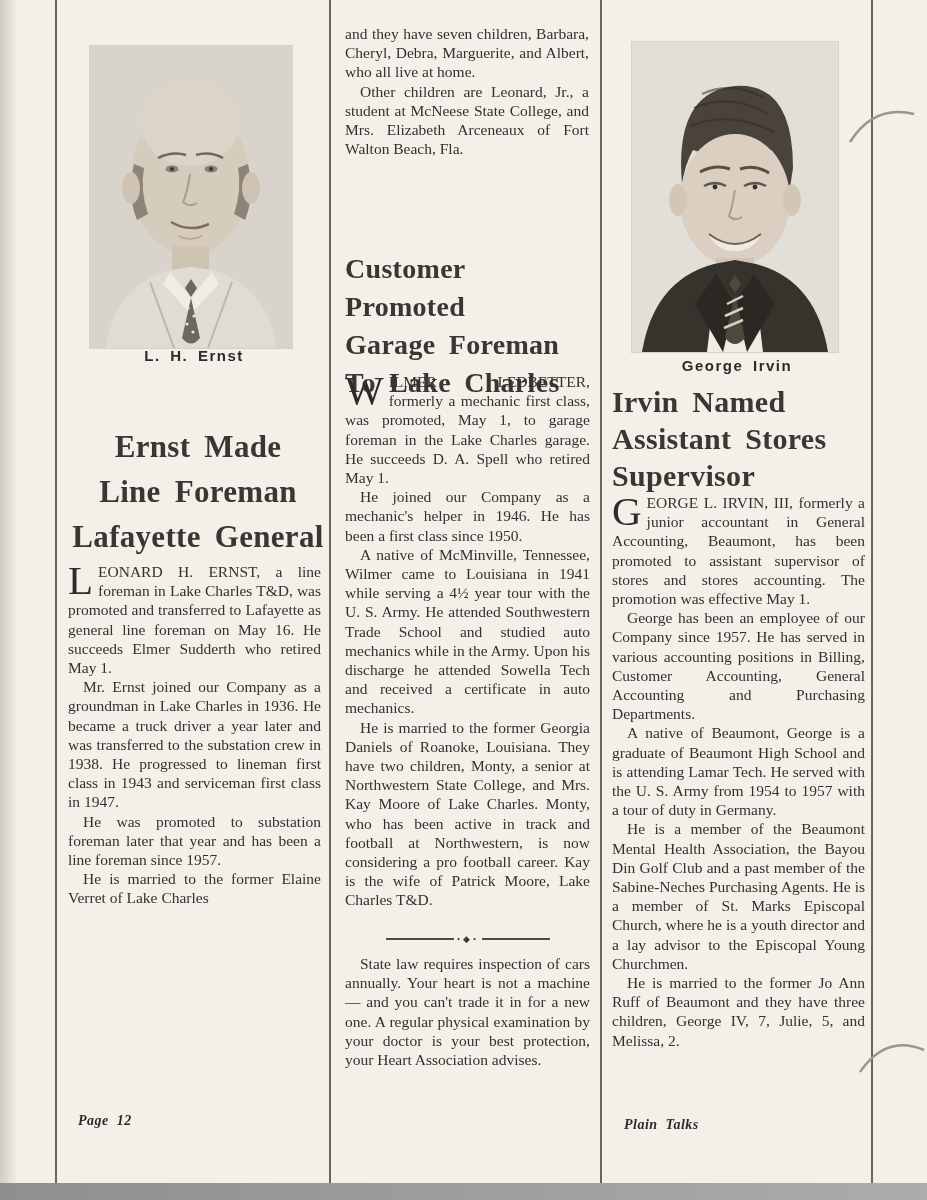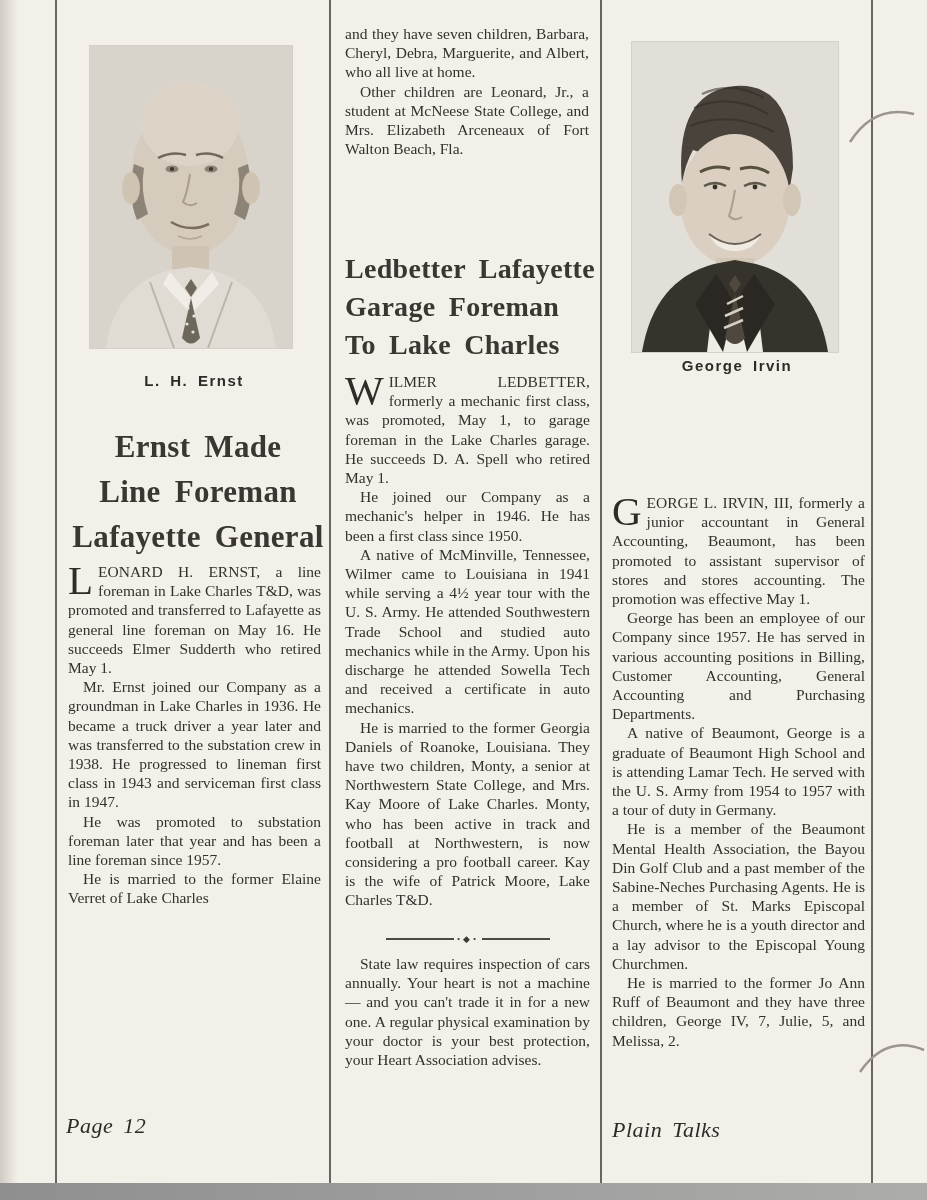--- a/index.html
+++ b/index.html
@@ -23,21 +23,21 @@
   .photo { position:absolute; box-shadow:0 0 0 1px rgba(120,115,105,.25); }
   .photo svg { display:block; }
   .ph1 { left:90px; top:46px; width:202px; height:302px; }
   .ph2 { left:632px; top:42px; width:206px; height:310px; }
 
   .caption {
     position:absolute; text-align:center;
     font-family:"Liberation Sans", sans-serif; font-weight:bold;
     font-size:15px; letter-spacing:1.5px; word-spacing:4px; color:#2c2b28;
   }
-  .cap1 { left:68px; top:372px; width:252px; }
+  .cap1 { left:68px; top:347px; width:252px; }
   .cap2 { left:612px; top:357px; width:250px; }
 
   .headline {
     position:absolute; font-weight:bold; color:#3a3733;
     letter-spacing:.3px; word-spacing:6px;
   }
   .hl-ernst   { left:68px;  top:424px; width:260px; font-size:31px; line-height:45px;text-align:center; }
   .hl-led     { left:345px; top:250px; width:252px; font-size:28px; line-height:38px; }
   .hl-irvin   { left:612px; top:383px; width:258px; font-size:30px; line-height:37px; }
 
@@ -57,22 +57,22 @@
   }
 
   .divider {
     position:absolute; left:386px; top:934px; width:164px;
     display:flex; align-items:center; justify-content:center;
   }
   .div-line { flex:1; height:2px; background:#4c4a46; }
   .div-orn  { font-size:9px; letter-spacing:3px; padding:0 3px; color:#3c3a36; white-space:nowrap; }
 
   .footer-item {
-    position:absolute; font-weight:normal; font-style:italic;
-    font-size:22px; color:#2d2b28; letter-spacing:.5px; word-spacing:4px;
+    position:absolute; font-weight:bold; font-style:italic;
+    font-size:14px; color:#2d2b28; letter-spacing:.5px; word-spacing:4px;margin-left:12px;
   }
   .f-left  { left:66px;  top:1113px; }
   .f-right { left:612px; top:1117px; width:250px; }
 
   .curl { position:absolute; }
 </style>
 </head>
 <body>
 
 <div class="page">
@@ -130,21 +130,21 @@
     <p class="indent">He was promoted to substation foreman later that year and has been a line foreman since 1957.</p>
     <p class="indent">He is married to the former Elaine Verret of Lake Charles</p>
   </div>
 
   <div class="body-block bb-cont">
     <p>and they have seven children, Barbara, Cheryl, Debra, Marguerite, and Albert, who all live at home.</p>
     <p class="indent">Other children are Leonard, Jr., a student at McNeese State College, and Mrs. Elizabeth Arceneaux of Fort Walton Beach, Fla.</p>
   </div>
 
   <div class="headline hl-led">
-    <div>Ledbetter Lafayette</div>
+    <div>Customer Promoted</div>
     <div>Garage Foreman</div>
     <div>To Lake Charles</div>
   </div>
 
   <div class="body-block bb-led">
     <p><span class="dropcap">W</span><span>ILMER LEDBETTER, formerly a mechanic first class, was promoted, May 1, to garage foreman in the Lake Charles garage. He succeeds D. A. Spell who retired May 1.</span></p>
     <p class="indent">He joined our Company as a mechanic's helper in 1946. He has been a first class since 1950.</p>
     <p class="indent">A native of McMinville, Tennessee, Wilmer came to Louisiana in 1941 while serving a 4½ year tour with the U. S. Army. He attended Southwestern Trade School and studied auto mechanics while in the Army. Upon his discharge he attended Sowella Tech and received a certificate in auto mechanics.</p>
     <p class="indent">He is married to the former Georgia Daniels of Roanoke, Louisiana. They have two children, Monty, a senior at Northwestern State College, and Mrs. Kay Moore of Lake Charles. Monty, who has been active in track and football at Northwestern, is now considering a pro football career. Kay is the wife of Patrick Moore, Lake Charles T&amp;D.</p>
   </div>
@@ -182,20 +182,25 @@
       <path d="M84 234 l19 26 l19 -26 l9 76 l-56 0 z" fill="#efece5"></path>
       <path d="M84 232 l19 28 l-12 50 l-28 -48 z" fill="#2b2823"></path>
       <path d="M122 232 l-19 28 l12 50 l28 -48 z" fill="#2b2823"></path>
       <path d="M97 242 l6 -9 l6 9 l-6 9 z" fill="#4e483e"></path>
       <path d="M103 252 l-10 44 q10 12 20 0 z" fill="#4e483e"></path>
       <path d="M95 262 l16 -8 M93 274 l18 -8 M92 286 l19 -8" stroke="#d5d0c5" stroke-width="2.5" fill="none"></path>
     </svg>
   </div>
   <div class="caption cap2">George Irvin</div>
 
+  <div class="headline hl-irvin">
+    <div>Irvin Named</div>
+    <div>Assistant Stores</div>
+    <div>Supervisor</div>
+  </div>
 
   <div class="body-block bb-irvin">
     <p><span class="dropcap">G</span><span>EORGE L. IRVIN, III, formerly a junior accountant in General Accounting, Beaumont, has been promoted to assistant supervisor of stores and stores accounting. The promotion was effective May 1.</span></p>
     <p class="indent">George has been an employee of our Company since 1957. He has served in various accounting positions in Billing, Customer Accounting, General Accounting and Purchasing Departments.</p>
     <p class="indent">A native of Beaumont, George is a graduate of Beaumont High School and is attending Lamar Tech. He served with the U. S. Army from 1954 to 1957 with a tour of duty in Germany.</p>
     <p class="indent">He is a member of the Beaumont Mental Health Association, the Bayou Din Golf Club and a past member of the Sabine-Neches Purchasing Agents. He is a member of St. Marks Episcopal Church, where he is a youth director and a lay advisor to the Episcopal Young Churchmen.</p>
     <p class="indent">He is married to the former Jo Ann Ruff of Beaumont and they have three children, George IV, 7, Julie, 5, and Melissa, 2.</p>
   </div>
 
   <div class="footer-item f-left">Page 12</div>

